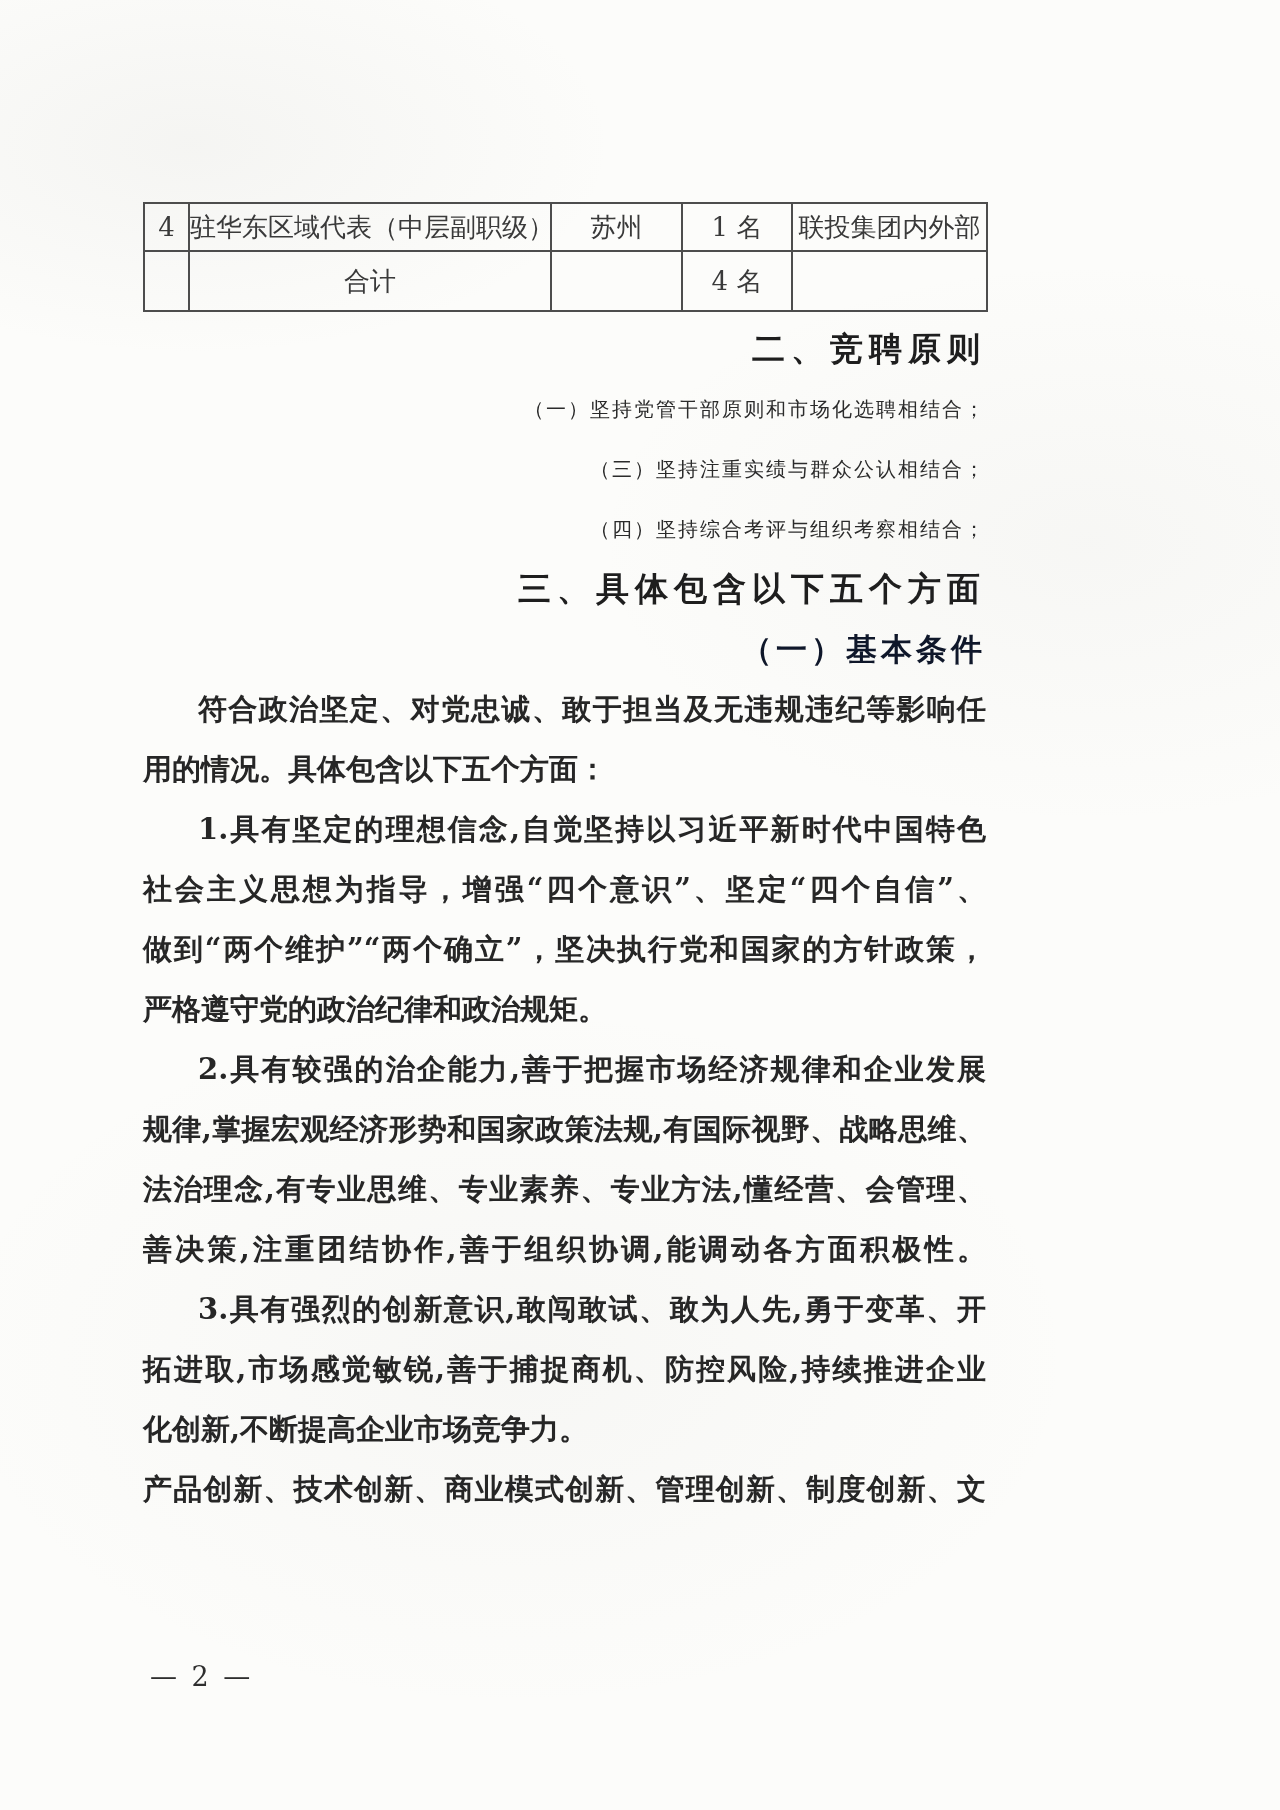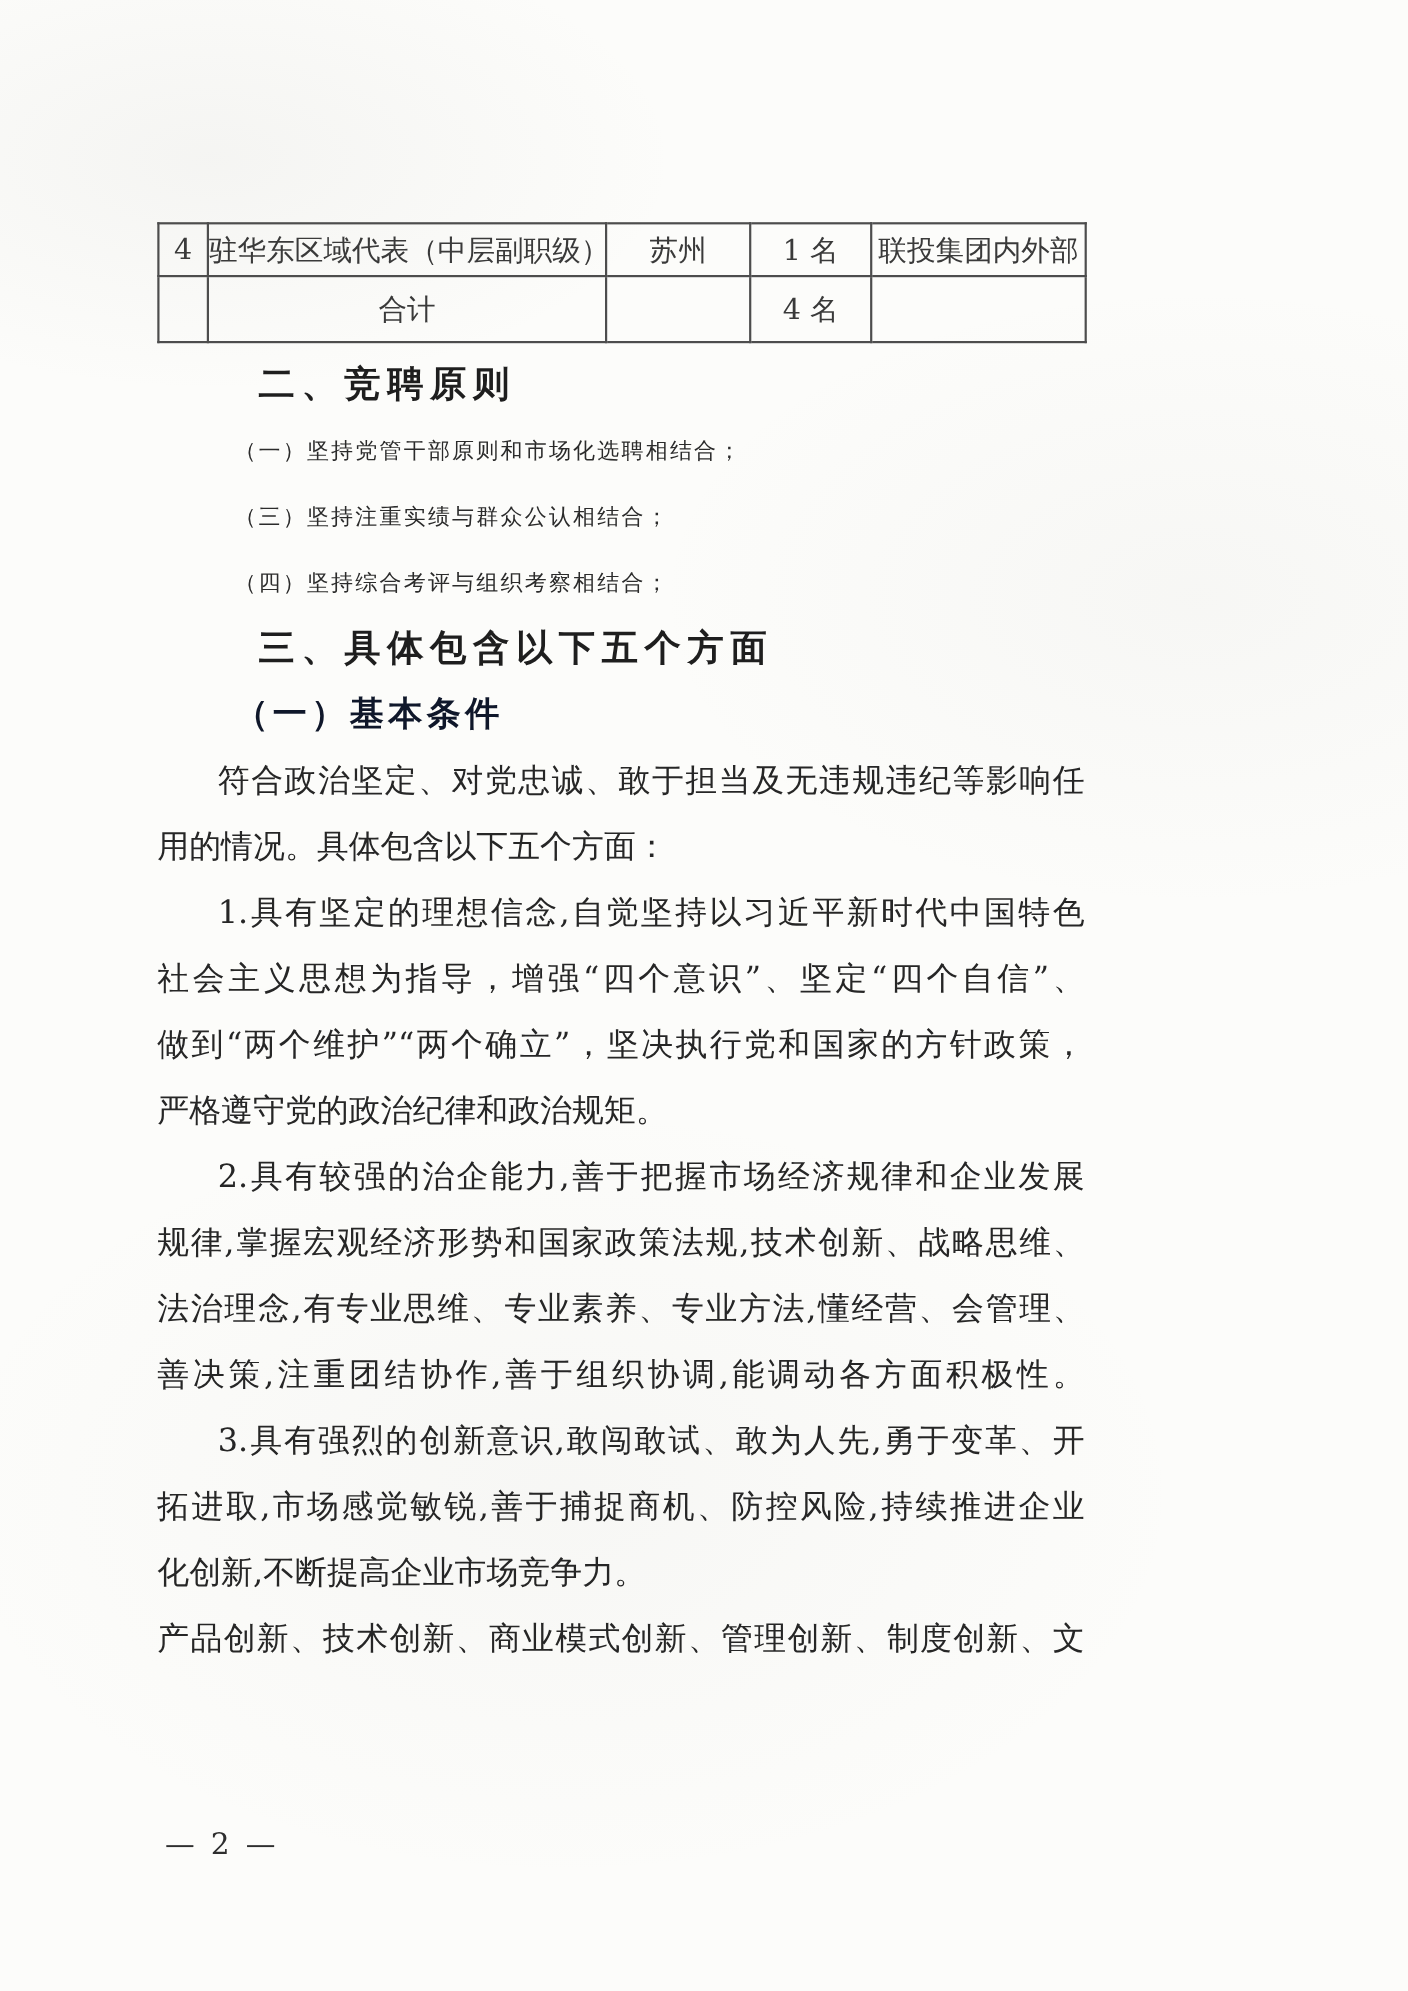--- a/index.html
+++ b/index.html
@@ -34,37 +34,37 @@
   }
   tr.r1{height:48px;}
   tr.r2{height:60px;}
   col.c-no{width:45px;} col.c-pos{width:362px;} col.c-loc{width:131px;}
   col.c-cnt{width:110px;} col.c-scope{width:195px;}
 
   
   .doc{
     position:absolute;left:143px;top:319px;width:843px;
   }
-  .ln{line-height:60px;white-space:nowrap;}
+  .ln{line-height:60px;white-space:nowrap;text-align:right;}
   .h{
     font-family:"DejaVu Sans","Liberation Sans",sans-serif;
     font-weight:bold;font-size:33px;letter-spacing:6px;
     padding-left:92px;color:#1e1e1e;
   }
   .sub{
     font-weight:bold;font-size:31px;letter-spacing:4px;
     padding-left:70px;color:#0f172a;
   }
   .item{
     font-size:20px;letter-spacing:2px;
     padding-left:70px;color:#2b2b2b;
   }
   .body-ln{
     font-size:29px;color:#262626;white-space:normal;
-    text-align:justify;text-align-last:justify;text-justify:inter-character;
+    text-align:justify;text-align-last:justify;text-justify:inter-character;font-weight:bold;
   }
   .body-ln.first{padding-left:55px;}
   .body-ln.last{text-align:right;text-align-last:left;}
 
   .pageno{
     position:absolute;left:150px;top:1652px;
     font-size:27px;letter-spacing:3px;color:#2e2e2e;line-height:50px;
   }
 </style>
 </head>
@@ -112,21 +112,21 @@
 
     <div class="ln body-ln first">符合政治坚定、对党忠诚、敢于担当及无违规违纪等影响任</div>
     <div class="ln body-ln last">用的情况。具体包含以下五个方面：</div>
 
     <div class="ln body-ln first">1.具有坚定的理想信念,自觉坚持以习近平新时代中国特色</div>
     <div class="ln body-ln">社会主义思想为指导，增强“四个意识”、坚定“四个自信”、</div>
     <div class="ln body-ln">做到“两个维护”“两个确立”，坚决执行党和国家的方针政策，</div>
     <div class="ln body-ln last">严格遵守党的政治纪律和政治规矩。</div>
 
     <div class="ln body-ln first">2.具有较强的治企能力,善于把握市场经济规律和企业发展</div>
-    <div class="ln body-ln">规律,掌握宏观经济形势和国家政策法规,技术创新、战略思维、</div>
+    <div class="ln body-ln">规律,掌握宏观经济形势和国家政策法规,有国际视野、战略思维、</div>
     <div class="ln body-ln">法治理念,有专业思维、专业素养、专业方法,懂经营、会管理、</div>
     <div class="ln body-ln">善决策,注重团结协作,善于组织协调,能调动各方面积极性。</div>
 
     <div class="ln body-ln first">3.具有强烈的创新意识,敢闯敢试、敢为人先,勇于变革、开</div>
     <div class="ln body-ln">拓进取,市场感觉敏锐,善于捕捉商机、防控风险,持续推进企业</div>
     <div class="ln body-ln last">化创新,不断提高企业市场竞争力。</div>
     <div class="ln body-ln">产品创新、技术创新、商业模式创新、管理创新、制度创新、文</div>
 
   </div>
 

